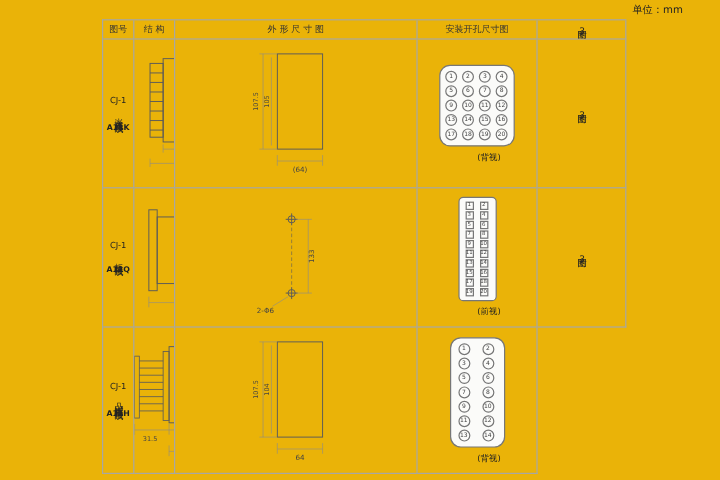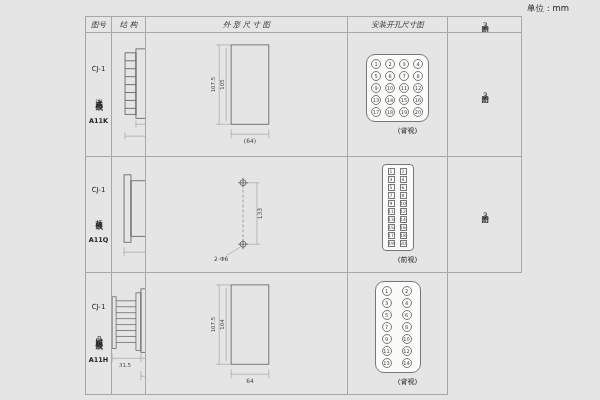--- a/index.html
+++ b/index.html
@@ -1,29 +1,29 @@
 <!DOCTYPE html>
 <html><head>
 <meta charset="utf-8">
 <style>
   *{box-sizing:border-box;}
   html,body{margin:0;padding:0;}
   body{width:600px;height:400px;background:#f7f7f5;font-family:"DejaVu Sans","Liberation Sans",sans-serif;color:#333;}
-  .page{position:relative;width:600px;height:400px;overflow:hidden;background:#e5e5e5;}
+  .page{position:relative;width:600px;height:400px;overflow:hidden;background:#eab308;}
   .unit-label{position:absolute;left:527px;top:3px;font-size:8.5px;color:#222;}
   .spec-table{position:absolute;left:85px;top:16px;display:grid;
     grid-template-columns:26px 34px 202px 100px 74px;
     grid-template-rows:16px 124px 116px 122px;
     border-top:1px solid #a7a7a3;border-left:1px solid #a7a7a3;}
   .cell{border-right:1px solid #a7a7a3;border-bottom:1px solid #a7a7a3;
     display:flex;flex-direction:column;align-items:center;justify-content:center;
     overflow:hidden;}
-  .head{font-size:7.5px;color:#333;white-space:nowrap;font-style:italic;}
+  .head{font-size:7.5px;color:#333;white-space:nowrap;}
   .vtext{writing-mode:vertical-rl;text-orientation:upright;font-size:7.5px;letter-spacing:1px;color:#222;line-height:1.1;}
-  .structure{gap:19px;align-items:center;}
+  .structure{gap:4px;align-items:center;}
   .series{font-size:7px;color:#222;}
   .model{font-size:6.5px;color:#222;font-weight:bold;}
   svg{display:block;}
   .dim{font-size:6px;fill:#444;text-anchor:middle;}
   .dims{font-size:5.5px;fill:#444;text-anchor:middle;}
   .tblock{display:grid;border:1px solid #777;background:#fbfbf9;}
   .tblock.round{border-radius:9px;grid-template-columns:repeat(4,11px);gap:2px 3px;padding:4px;}
   .tblock.strip{border-radius:4px;grid-template-columns:repeat(2,8px);gap:1px 4px;padding:3px 5px;}
   .tblock.round3{border-radius:9px;grid-template-columns:repeat(2,12px);gap:2px 8px;padding:4px 6px;}
   .tpin{width:10px;height:10px;border:1px solid #777;border-radius:50%;font-size:5px;display:flex;align-items:center;justify-content:center;color:#444;}

